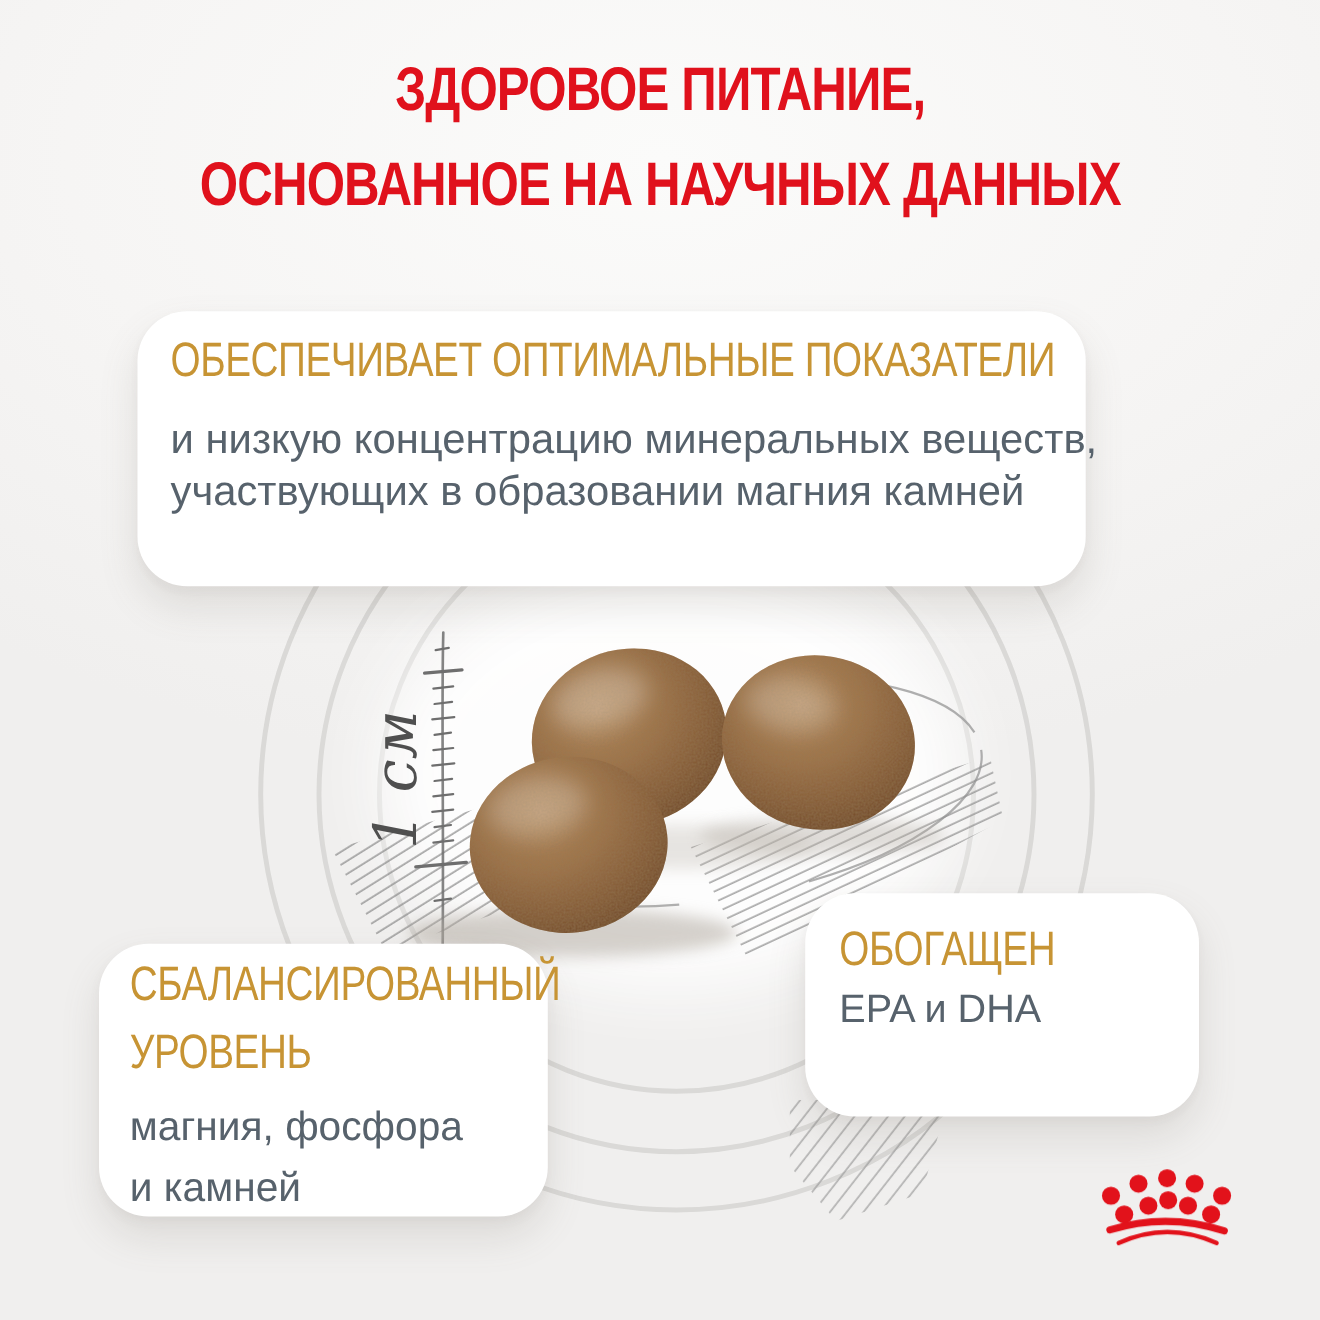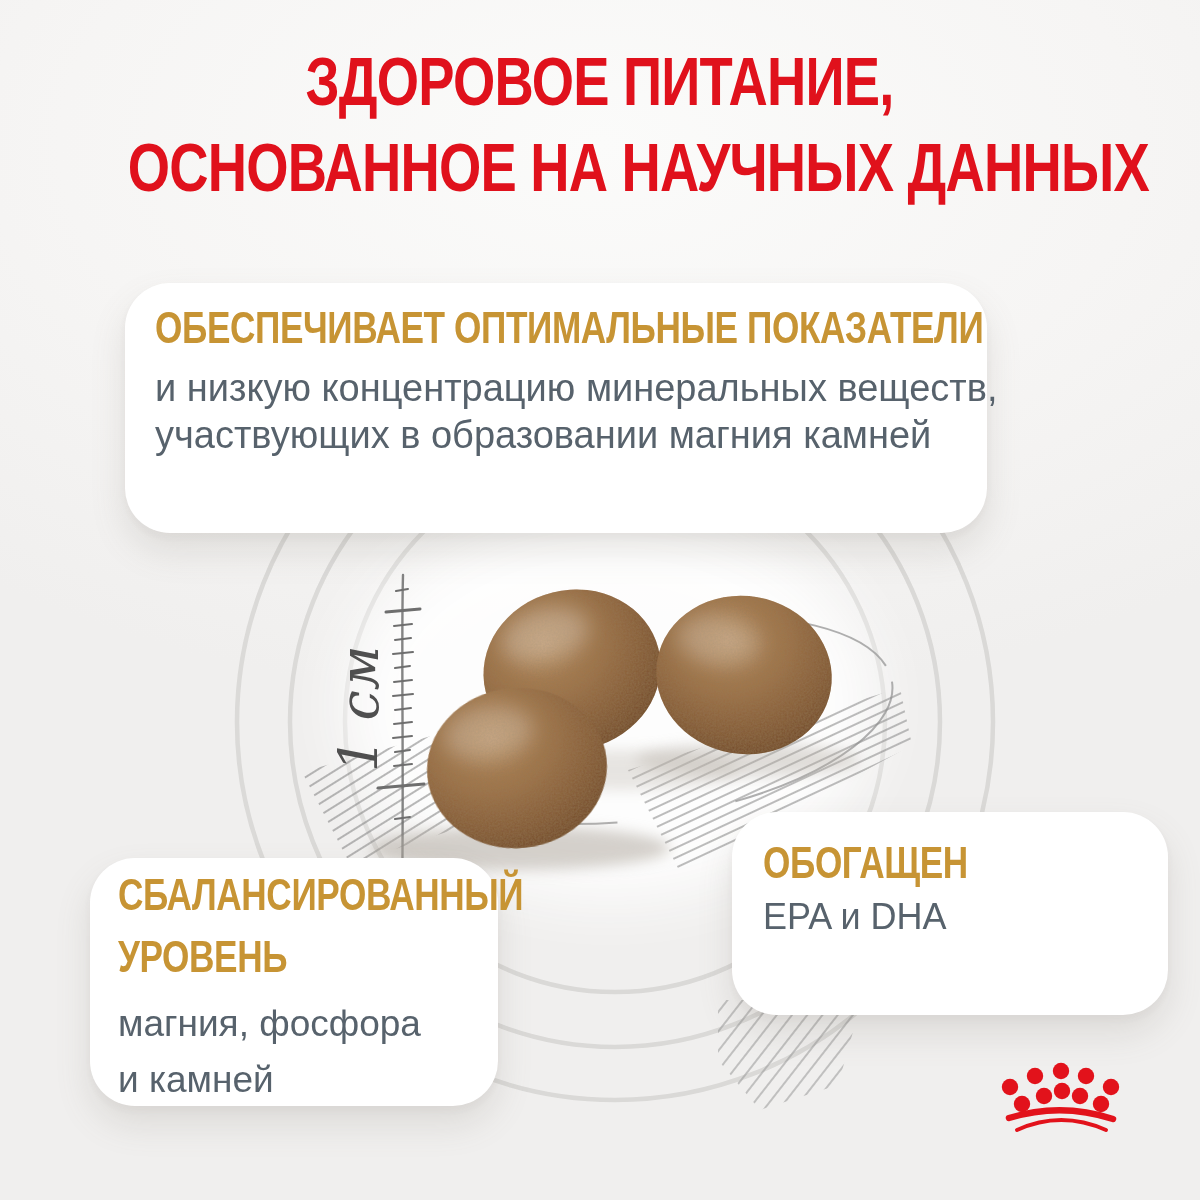--- a/index.html
+++ b/index.html
@@ -3,36 +3,36 @@
 <meta charset="utf-8">
 <style>
   html,body{margin:0;padding:0;}
   .stage{
     position:relative;width:1200px;height:1200px;overflow:hidden;
     background:radial-gradient(ellipse 980px 560px at 50% 12%, #fbfbfa 0%, #f6f5f4 55%, #f0efee 100%);
     font-family:"Liberation Sans", sans-serif;
   }
   
   .title{position:absolute;left:0;right:0;top:38px;text-align:center;color:#e0111c;font-weight:bold;}
-  .title-line{font-size:68px;line-height:86px;letter-spacing:-1px;}
+  .title-line{font-size:56px;line-height:86px;letter-spacing:-1px;}
   .title-line .cond{display:inline-block;transform:scaleX(0.8);transform-origin:50% 50%;white-space:nowrap;}
   
   .card{
     position:absolute;background:#ffffff;border-radius:45px;box-sizing:border-box;
     box-shadow:0 18px 35px rgba(120,110,100,0.16), 0 4px 10px rgba(120,110,100,0.06);
   }
   .card-ph{left:125px;top:283px;width:862px;height:250px;padding:20px 30px 0 30px;}
   .card-balance{left:90px;top:858px;width:408px;height:248px;padding:6px 20px 0 28px;}
-  .card-antiox{left:732px;top:812px;width:436px;height:203px;padding:26px 20px 0 31px;}
-  .h-gold{color:#c79434;font-weight:bold;letter-spacing:-0.5px;}
+  .card-antiox{left:732px;top:812px;width:358px;height:203px;padding:26px 20px 0 31px;}
+  .h-gold{color:#c79434;font-weight:normal;letter-spacing:-0.5px;}
   .h-line{font-size:44px;line-height:50px;}
   .card-balance .h-line{line-height:62px;}
   .h-line .cond{display:inline-block;transform:scaleX(0.8);transform-origin:0 50%;white-space:nowrap;}
   .body-text{color:#57626c;}
-  .card-ph .body-text{font-size:38px;line-height:47px;margin-top:12px;}
+  .card-ph .body-text{font-size:38px;line-height:47px;margin-top:24px;}
   .card-balance .body-text{font-size:37px;line-height:56px;margin-top:8px;}
   .card-antiox .body-text{font-size:36px;line-height:46px;margin-top:6px;}
   .b-line{display:block;white-space:nowrap;}
   
   .figure{position:absolute;left:0;top:0;width:1200px;height:1200px;}
   
   .crown{position:absolute;left:1000px;top:1062px;width:126px;height:74px;}
 </style>
 </head>
 <body>

